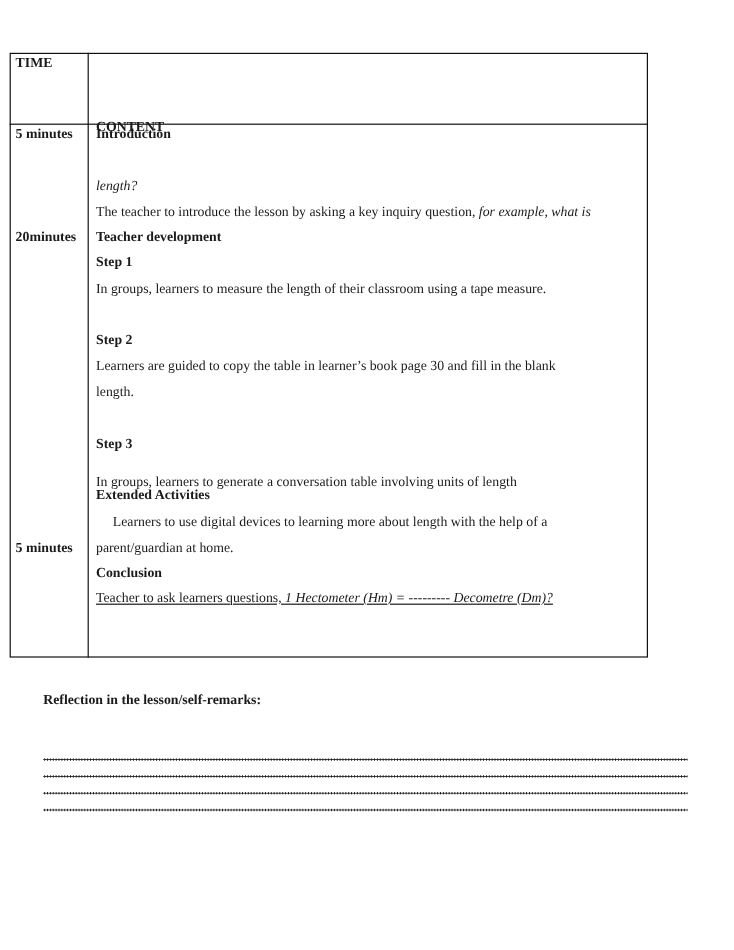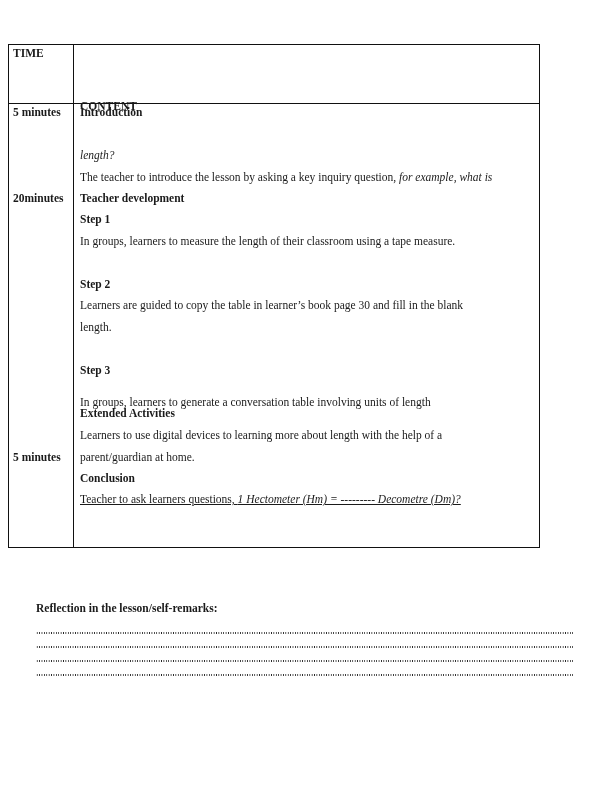--- a/index.html
+++ b/index.html
@@ -41,24 +41,24 @@
 <div class="t content" style="top:234px;text-align:center;">In groups, learners to measure the length of their classroom using a tape measure.</div>
 
 <div class="t b content" style="top:277px;">Step 2</div>
 <div class="t content" style="top:298px;">Learners are guided to copy the table in learner’s book page 30 and fill in the blank</div>
 <div class="t content" style="top:320px;">length.</div>
 
 <div class="t b content" style="top:363px;">Step 3</div>
 <div class="t content" style="top:385px;margin-top:10px;">In groups, learners to generate a conversation table involving units of length</div>
 
 <div class="t b content" style="top:406px;">Extended Activities</div>
-<div class="t content" style="top:428px;">Learners to use digital devices to learning more about length with the help of a</div>
+<div class="t content" style="top:428px;margin-left:14px;">Learners to use digital devices to learning more about length with the help of a</div>
 <div class="t content" style="top:450px;">parent/guardian at home.</div>
 
 <div class="t b time" style="top:450px;">5 minutes</div>
 <div class="t b content" style="top:471px;">Conclusion</div>
 <div class="t content" style="top:492px;text-decoration:underline;"><span>Teacher to ask learners questions, </span><span class="i">1 Hectometer (Hm) = --------- Decometre (Dm)?</span></div>
 
-<div class="t b" style="left:36px; top:601px;">Reflection in the lesson/self-remarks:</div>
+<div class="t b" style="left:36px; top:577px;">Reflection in the lesson/self-remarks:</div>
 <div class="dots" style="top:632px;"></div>
 <div class="dots" style="top:646px;"></div>
 <div class="dots" style="top:660px;"></div>
 <div class="dots" style="top:674px;"></div>
 
 </body></html>

